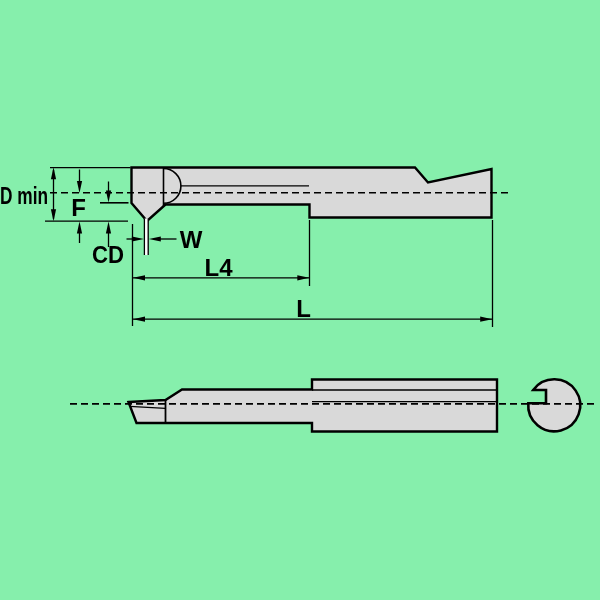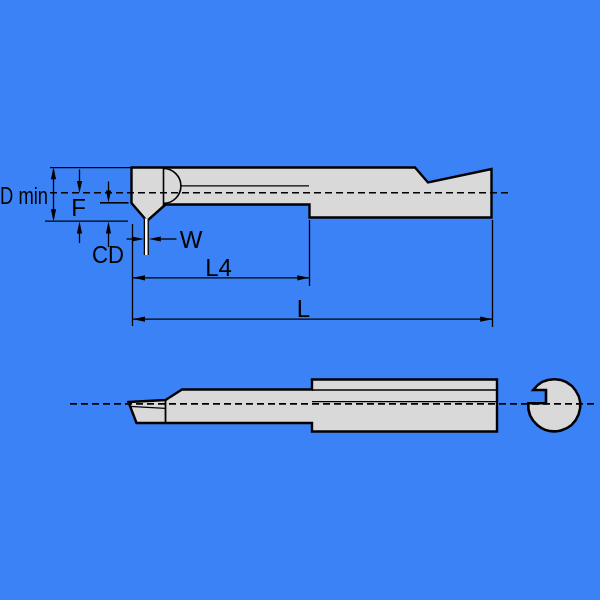--- a/index.html
+++ b/index.html
@@ -1,16 +1,16 @@
 <!DOCTYPE html>
 <html><head>
 <meta charset="utf-8">
 <style>
   html,body{margin:0;padding:0;background:#ffffff;}
-  .stage{width:600px;height:600px;position:relative;background:#3b82f6;overflow:hidden;}
+  .stage{width:600px;height:600px;position:relative;background:#86efac;overflow:hidden;font-weight:bold;}
   svg{display:block;}
   text{font-family:"Liberation Sans","DejaVu Sans",sans-serif;fill:#000;}
   .dimlbl{font-size:24px;}
 </style>
 </head>
 <body>
 
 <div class="stage">
 <svg width="600" height="600" viewBox="0 0 600 600">
 

